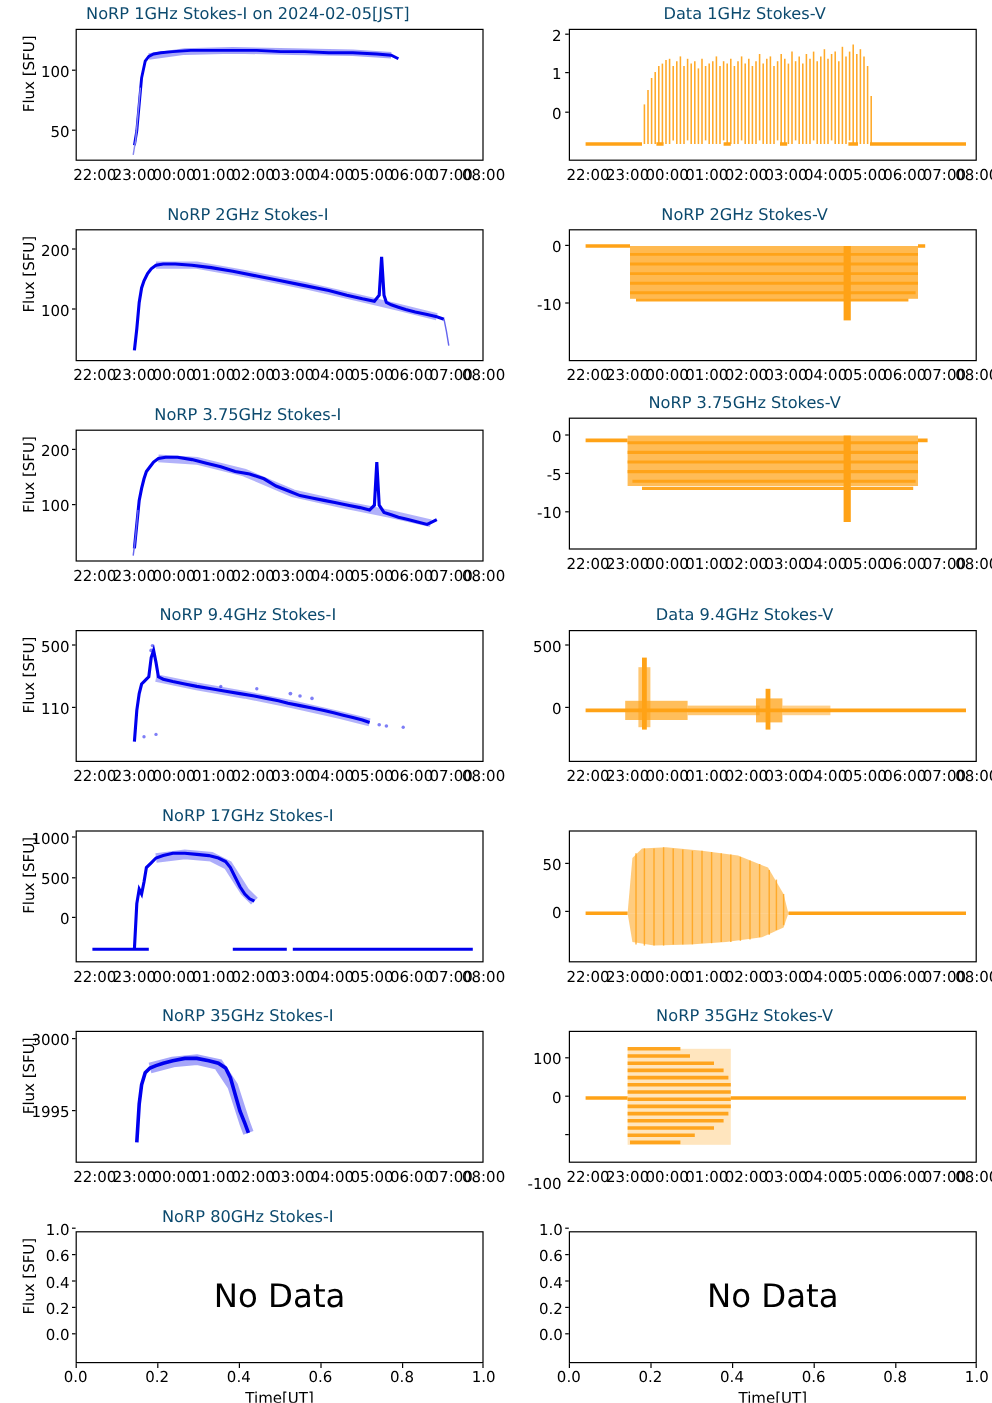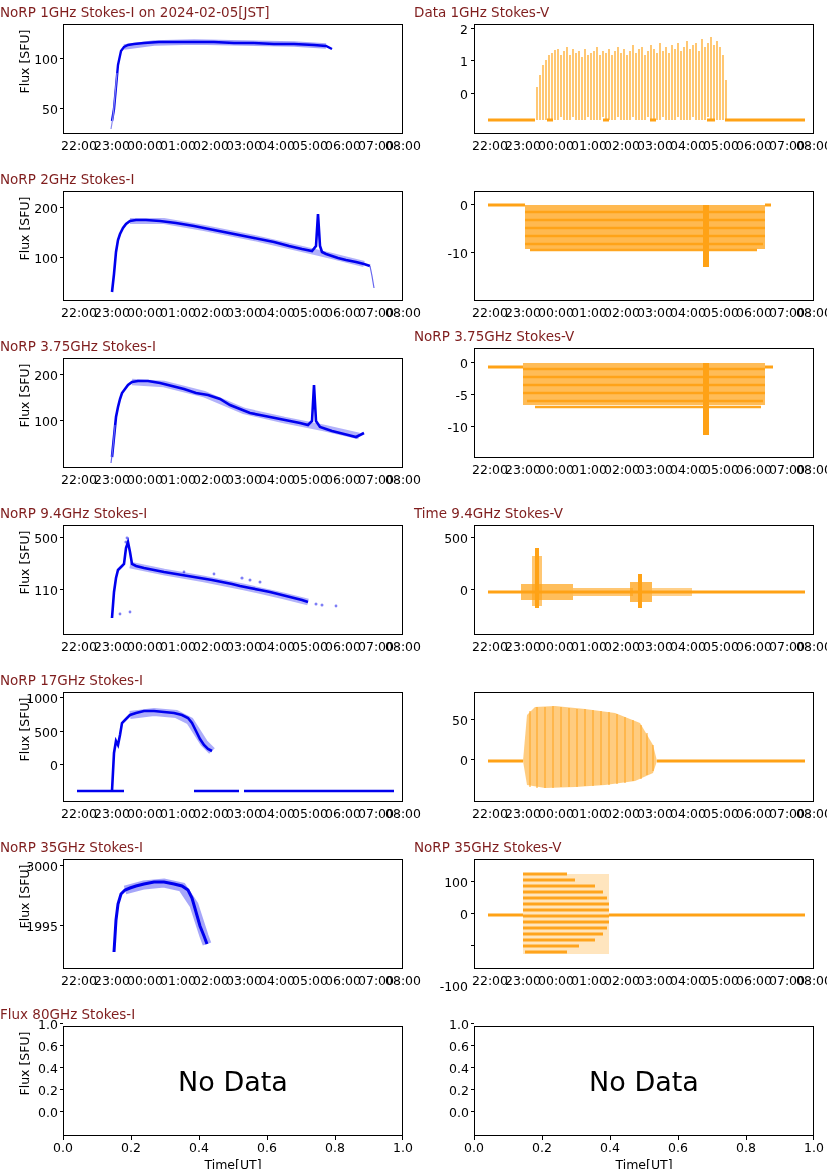--- a/index.html
+++ b/index.html
@@ -1,21 +1,21 @@
 <!DOCTYPE html>
 <html><head>
 <meta charset="utf-8">
 <style>
   html,body{margin:0;padding:0;background:#ffffff;}
   body{width:827px;height:1169px;font-family:"DejaVu Sans",sans-serif;color:#000;}
   .page{position:relative;width:827px;height:1169px;}
   .panel{position:absolute;}
   .panel-title{
-    position:absolute;left:0;right:0;top:0;
-    font-size:13.5px;color:#7f1d1d;white-space:nowrap;
+    position:absolute;left:0;right:0;top:0;text-align:center;
+    font-size:13.5px;color:#0c4a6e;white-space:nowrap;
   }
   .plotbox{
     position:absolute;box-sizing:border-box;border:1.1px solid #000;background:#fff;
     overflow:hidden;
   }
   .ylabel{
     position:absolute;font-size:12.5px;color:#000;
     transform-origin:center center;transform:rotate(-90deg);
     white-space:nowrap;text-align:center;
   }
@@ -185,20 +185,21 @@
   <div class="xtick" style="left:211px;top:138px;">02:00</div>
   <div class="xtick" style="left:244px;top:138px;">03:00</div>
   <div class="xtick" style="left:277px;top:138px;">04:00</div>
   <div class="xtick" style="left:310px;top:138px;">05:00</div>
   <div class="xtick" style="left:343px;top:138px;">06:00</div>
   <div class="xtick" style="left:376px;top:138px;">07:00</div>
   <div class="xtick" style="left:403px;top:138px;">08:00</div>
 </div>
 
 <div class="panel" style="left:414px;top:167px;width:413px;height:167px;">
+  <div class="panel-title" style="top:4px;">NoRP 2GHz Stokes-V</div>
   <div class="plotbox" style="left:60px;top:24px;width:340px;height:110px;">
     <svg width="340" height="110" viewBox="0 0 340 110">
       <line x1="13" y1="13" x2="50" y2="13" stroke="#ffa216" stroke-width="3"></line>
       <rect x="50" y="13" width="240" height="44" fill="#ffa216" opacity="0.75"></rect>
       <g stroke="#ffa216" stroke-width="2.4" opacity="0.95">
         <line x1="50" y1="20" x2="290" y2="20"></line>
         <line x1="50" y1="28" x2="290" y2="28"></line>
         <line x1="50" y1="36" x2="290" y2="36"></line>
         <line x1="50" y1="44" x2="290" y2="44"></line>
         <line x1="50" y1="52" x2="288" y2="52"></line>
@@ -323,21 +324,21 @@
   <div class="xtick" style="left:211px;top:138px;">02:00</div>
   <div class="xtick" style="left:244px;top:138px;">03:00</div>
   <div class="xtick" style="left:277px;top:138px;">04:00</div>
   <div class="xtick" style="left:310px;top:138px;">05:00</div>
   <div class="xtick" style="left:343px;top:138px;">06:00</div>
   <div class="xtick" style="left:376px;top:138px;">07:00</div>
   <div class="xtick" style="left:403px;top:138px;">08:00</div>
 </div>
 
 <div class="panel" style="left:414px;top:501px;width:413px;height:167px;">
-  <div class="panel-title" style="top:4px;">Time 9.4GHz Stokes-V</div>
+  <div class="panel-title" style="top:4px;">Data 9.4GHz Stokes-V</div>
   <div class="plotbox" style="left:60px;top:24px;width:340px;height:110px;">
     <svg width="340" height="110" viewBox="0 0 340 110">
       <line x1="13" y1="66" x2="330" y2="66" stroke="#ffa216" stroke-width="3"></line>
       <rect x="46" y="58" width="52" height="16" fill="#ffa216" opacity="0.7"></rect>
       <rect x="60" y="22" width="4" height="60" fill="#ffa216"></rect>
       <rect x="57" y="30" width="10" height="50" fill="#ffa216" opacity="0.6"></rect>
       <rect x="155" y="56" width="22" height="20" fill="#ffa216" opacity="0.75"></rect>
       <rect x="163" y="48" width="4" height="34" fill="#ffa216"></rect>
       <rect x="98" y="62" width="60" height="8" fill="#ffa216" opacity="0.6"></rect>
       <rect x="177" y="62" width="40" height="8" fill="#ffa216" opacity="0.5"></rect>
@@ -500,21 +501,21 @@
   <div class="xtick" style="left:208px;top:138px;">02:00</div>
   <div class="xtick" style="left:241px;top:138px;">03:00</div>
   <div class="xtick" style="left:274px;top:138px;">04:00</div>
   <div class="xtick" style="left:307px;top:138px;">05:00</div>
   <div class="xtick" style="left:340px;top:138px;">06:00</div>
   <div class="xtick" style="left:373px;top:138px;">07:00</div>
   <div class="xtick" style="left:400px;top:138px;">08:00</div>
 </div>
 
 <div class="panel" style="left:0px;top:1002px;width:413px;height:167px;">
-  <div class="panel-title" style="top:4px;">Flux 80GHz Stokes-I</div>
+  <div class="panel-title" style="top:4px;">NoRP 80GHz Stokes-I</div>
   <div class="ylabel" style="left:-16px;top:54px;width:80px;">Flux [SFU]</div>
   <div class="plotbox" style="left:63px;top:24px;width:340px;height:110px;">
     <div class="nodata">No Data</div>
   </div>
   <div class="ytick" style="left:12px;top:103px;width:46px;">0.0</div>
   <div class="ytick" style="left:12px;top:81px;width:46px;">0.2</div>
   <div class="ytick" style="left:12px;top:59px;width:46px;">0.4</div>
   <div class="ytick" style="left:12px;top:37px;width:46px;">0.6</div>
   <div class="ytick" style="left:12px;top:15px;width:46px;">1.0</div>
   <div class="ytickmark" style="left:59.5px;top:109px;"></div>

